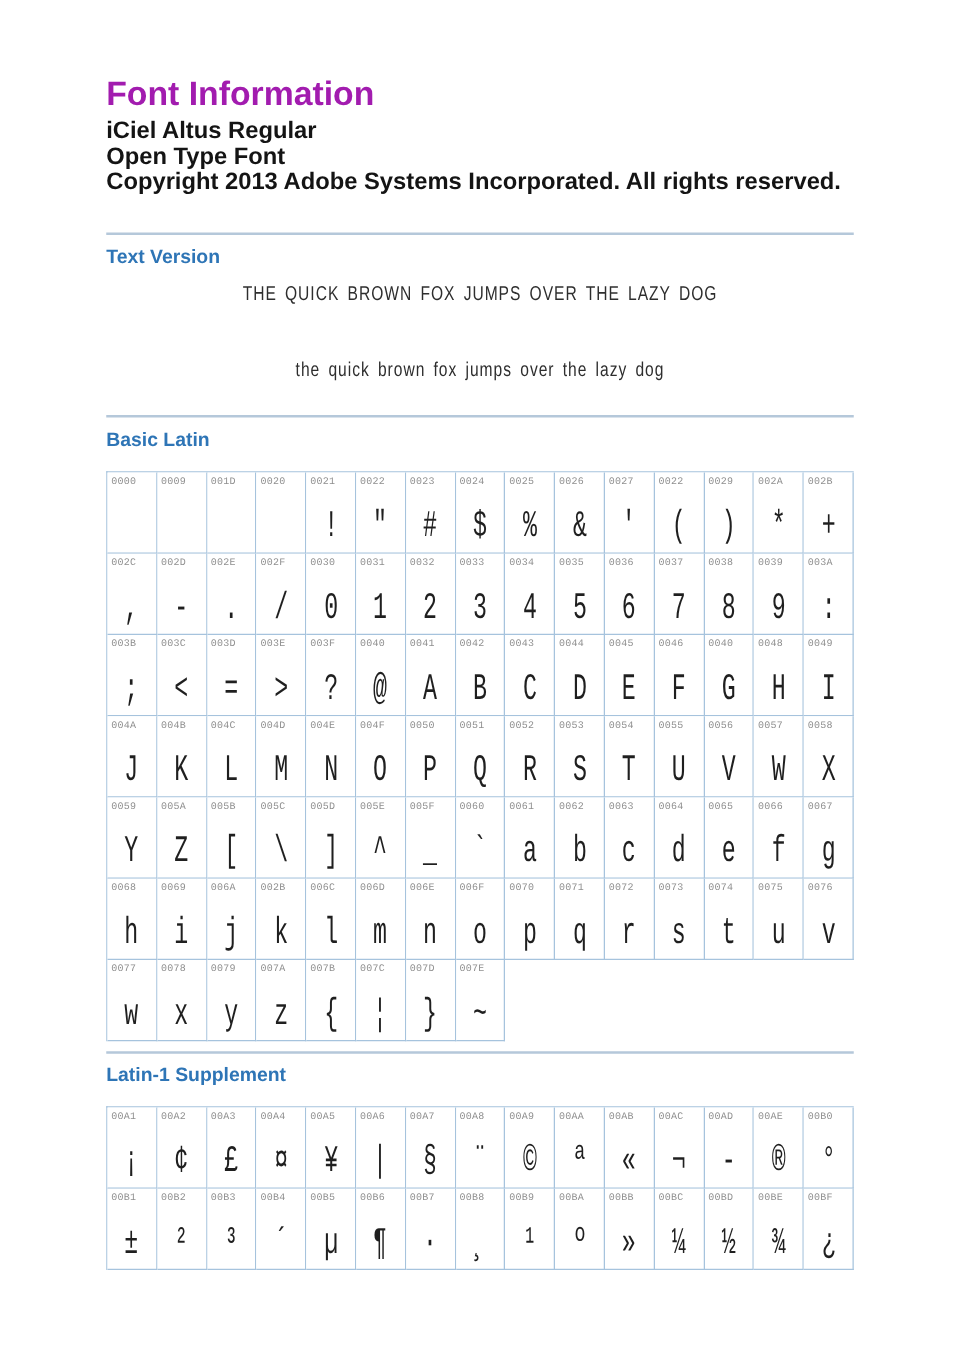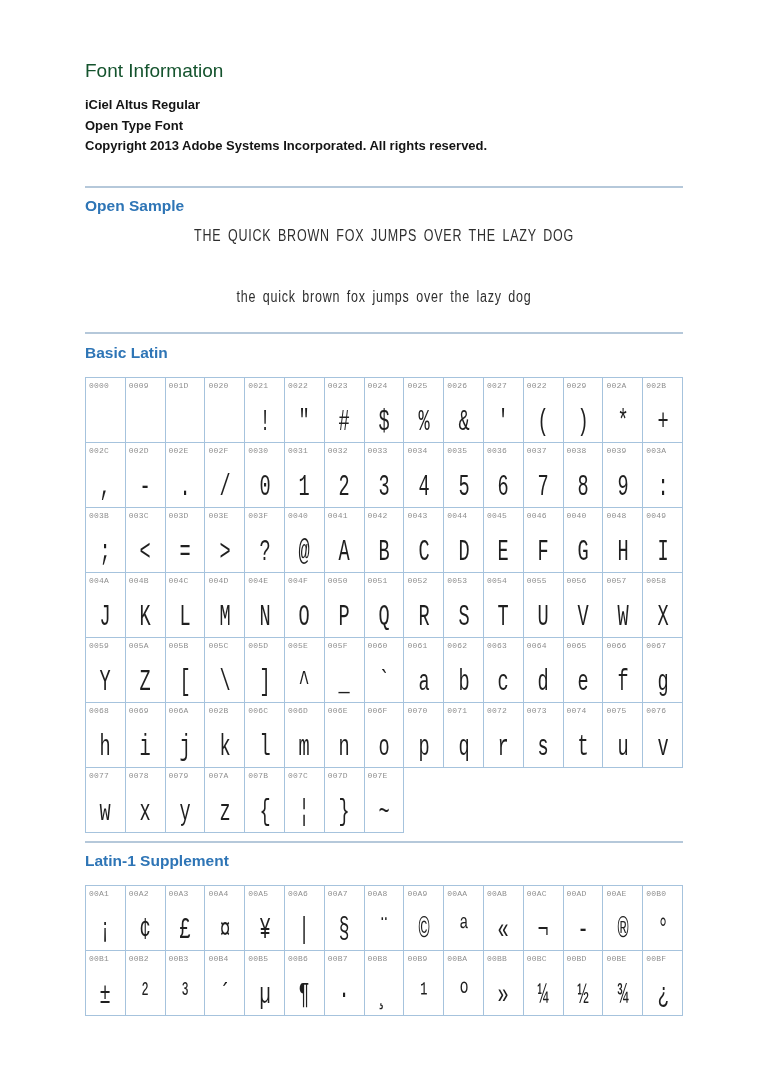--- a/index.html
+++ b/index.html
@@ -3,23 +3,23 @@
 <meta charset="utf-8">
 <style>
   html,body{margin:0;padding:0;background:#f5f5f5;}
   .page{
     position:relative;width:768px;height:1087px;background:#ffffff;
     font-family:"Liberation Sans",sans-serif;overflow:hidden;margin:0 auto;
   }
   .content{position:absolute;left:85px;top:0;width:598px;height:100%;}
   .title{
     position:absolute;top:60px;left:0;
-    font-size:19px;font-weight:normal;color:#14532d;letter-spacing:0;
+    font-size:27px;font-weight:bold;color:#a21caf;letter-spacing:0;
   }
-  .info{position:absolute;top:95px;left:0;font-size:13px;font-weight:bold;color:#141414;line-height:20.5px;}
+  .info{position:absolute;top:95px;left:0;font-size:19px;font-weight:bold;color:#141414;line-height:20.5px;}
   .rule{position:absolute;left:0;width:598px;height:2px;background:#b5c8da;}
   .rule1{top:186px}.rule2{top:332px}.rule3{top:841px}
   .sec-heading{
     position:absolute;left:0;font-size:15.5px;font-weight:bold;color:#2e75b6;
   }
   .h1{top:197px}.h2{top:344px}.h3{top:852px}
   .sample{
     position:absolute;left:0;width:598px;text-align:center;color:#2e2e2e;
     font-size:16px;letter-spacing:1px;word-spacing:3px;
     transform:scaleX(.78);transform-origin:center;
@@ -59,21 +59,21 @@
 
     <div class="title">Font Information</div>
 
     <div class="info">
       <div>iCiel Altus Regular</div>
       <div>Open Type Font</div>
       <div>Copyright 2013 Adobe Systems Incorporated. All rights reserved.</div>
     </div>
 
     <div class="rule rule1"></div>
-    <div class="sec-heading h1">Open Sample</div>
+    <div class="sec-heading h1">Text Version</div>
     <div class="sample s-upper">THE QUICK BROWN FOX JUMPS OVER THE LAZY DOG</div>
     <div class="sample s-lower">the quick brown fox jumps over the lazy dog</div>
 
     <div class="rule rule2"></div>
     <div class="sec-heading h2">Basic Latin</div>
     <div class="grid g-basic" id="basic-latin-grid">
         <div class="cell">
           <div class="code">0000</div>
           <div class="glyphbox">
             <span class="g"></span>

